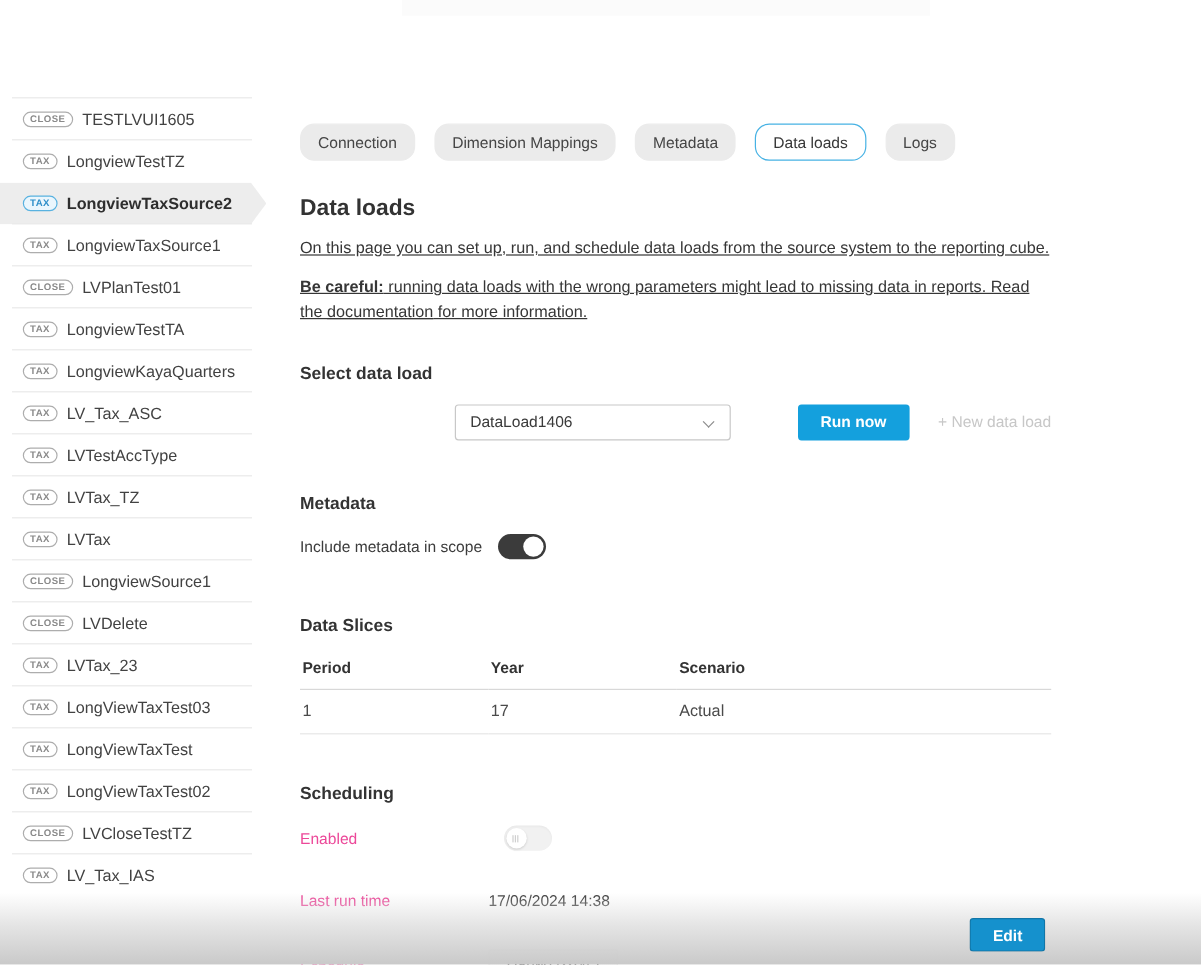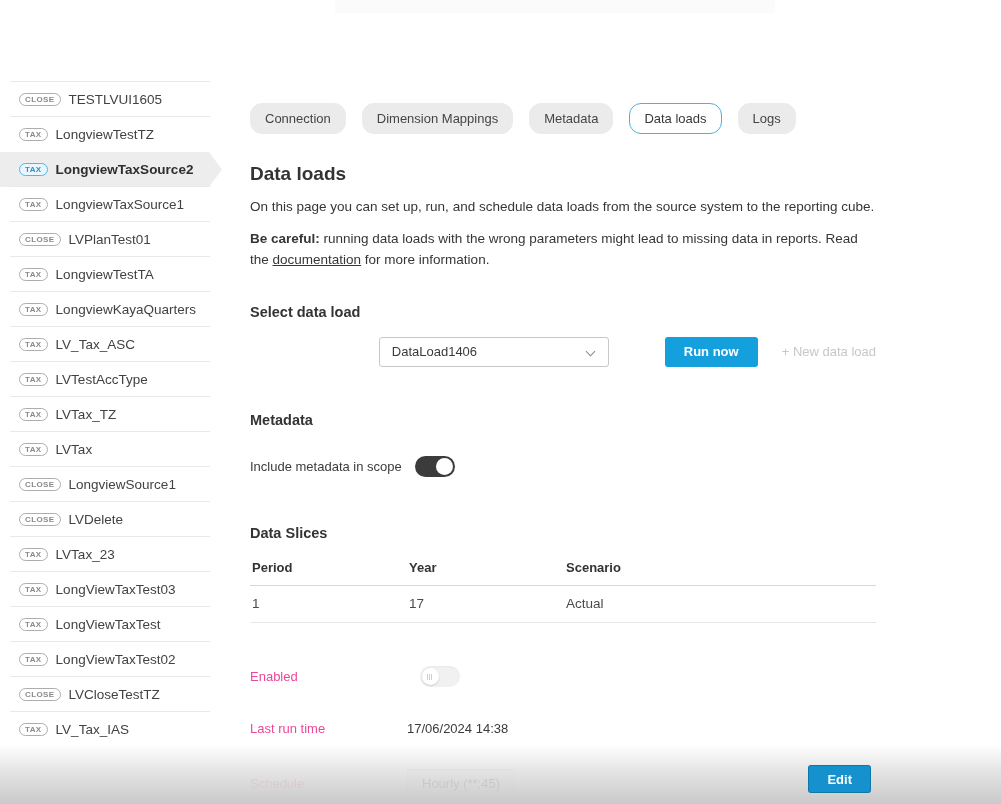--- a/index.html
+++ b/index.html
@@ -28,34 +28,34 @@
   .side-item.selected .side-label { font-weight:700; color:#2e2e2e; }
   .side-item.selected .side-badge { color:#2f8fc9; border-color:#59b2e0; background:#eaf6fd; }
 
   
   .main { position:absolute; left:250px; top:103px; width:626px; }
   .tabs { display:flex; gap:16px; }
   .tab { background:#ebebeb; border:1px solid #ebebeb; border-radius:12px; font-size:13px; color:#454545; padding:7px 14px; cursor:pointer; font-family:inherit; white-space:nowrap; }
   .tab.selected { background:#fff; border:1px solid #47b2e4; color:#383838; }
 
   h1.section-main-title { font-size:19px; font-weight:700; color:#333; margin-top:29px; }
-  p.body-text { font-size:13.5px; line-height:1.5; color:#363636; margin-top:12px; }
+  p.body-text { font-size:13.5px; line-height:1.5; color:#363636; margin-top:12px;text-decoration:underline; }
   p.body-text a { color:#363636; text-decoration:underline; cursor:pointer; }
 
   h2.section-title { font-size:14.5px; font-weight:700; color:#333; }
 
   .select-section { margin-top:34px; }
   .select-row { display:flex; align-items:center; margin-top:17px;justify-content:flex-end; }
   .dropdown { position:relative; width:230px; height:30px; border:1px solid #c8c8c8; border-radius:3px; font-size:13px; color:#3a3a3a; line-height:28px; padding:0 12px; cursor:pointer; background:#fff; }
   .dropdown .chev { position:absolute; right:14px; top:10px; width:7px; height:7px; border-right:1.5px solid #8a8a8a; border-bottom:1.5px solid #8a8a8a; transform:rotate(45deg); }
   .btn-primary { height:30px; background:#14a0dd; color:#fff; font-weight:700; font-size:13px; border:none; border-radius:3px; padding:0 19px; margin-left:56px; cursor:pointer; font-family:inherit; }
   .new-link { font-size:13px; color:#c7c7c7; margin-left:24px; cursor:default; white-space:nowrap; }
 
   .metadata-section { margin-top:45px; }
-  .toggle-row { display:flex; align-items:center; margin-top:28px; }
+  .toggle-row { display:flex; align-items:center; margin-top:17px; }
   .toggle-label { font-size:13px; color:#3c3c3c; }
   .toggle { position:relative; width:40px; height:21px; border-radius:11px; margin-left:13px; cursor:pointer; }
   .toggle.on { background:#3b3b3b; }
   .toggle.on .knob { position:absolute; right:2px; top:2px; width:17px; height:17px; border-radius:50%; background:#fff; }
   .toggle.disabled { background:#f1f1f1; cursor:default; box-shadow:0 1px 2px rgba(0,0,0,0.04) inset; }
   .toggle.disabled .knob { position:absolute; left:2px; top:2px; width:17px; height:17px; border-radius:50%; background:#fff; box-shadow:0 1px 2px rgba(0,0,0,0.15); }
   .toggle.disabled .knob::after { content:""; position:absolute; left:7px; top:6px; width:1px; height:6px; background:#cfcfcf; box-shadow:2px 0 0 #cfcfcf, -2px 0 0 #cfcfcf; }
 
   .slices-section { margin-top:48px; }
   table.slices { width:626px; border-collapse:collapse; table-layout:fixed; margin-top:10px; }
@@ -213,20 +213,21 @@
             <tr>
               <td>1</td>
               <td>17</td>
               <td>Actual</td>
             </tr>
           </tbody>
       </table>
     </div>
 
     <div class="sched-section">
+      <h2 class="section-title">Scheduling</h2>
       <div class="sched-row">
         <span class="sched-label">Enabled</span>
         <span class="toggle disabled">
             <span class="knob"></span>
           </span>
       </div>
       <div class="sched-row">
         <span class="sched-label">Last run time</span>
         <span class="sched-value">17/06/2024 14:38</span>
       </div>

